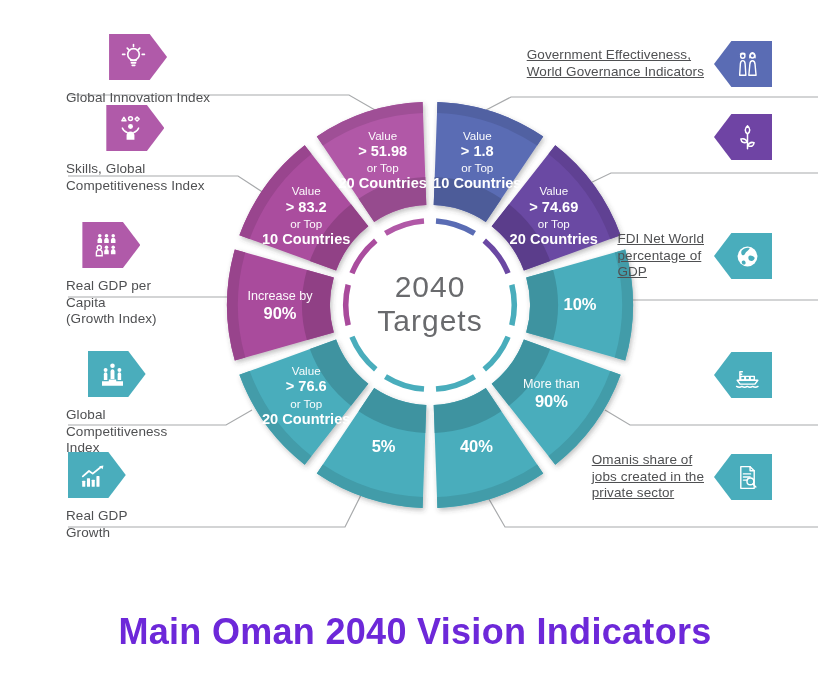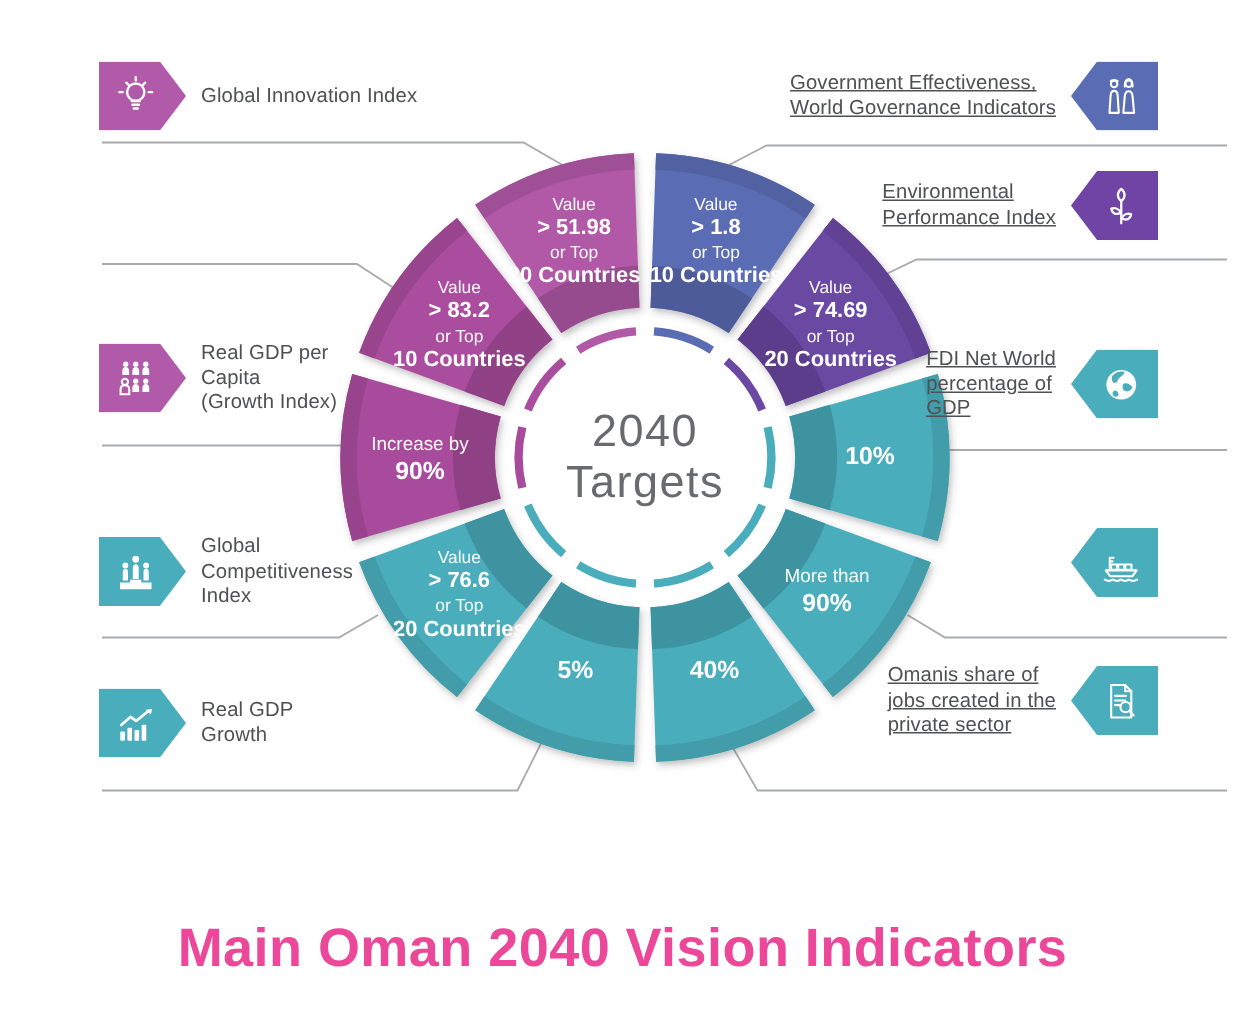--- a/index.html
+++ b/index.html
@@ -1,39 +1,39 @@
 <!DOCTYPE html>
 <html><head>
 <meta charset="utf-8">
 <style>
   html,body{margin:0;padding:0;background:#fff;}
   .canvas{position:relative;width:830px;height:677px;background:#fff;overflow:hidden;
           font-family:"Liberation Sans",sans-serif;}
   .layer{position:absolute;left:0;top:0;}
   
-  .row{position:absolute;display:flex;align-items:center;gap:10px;height:60px;}
+  .row{position:absolute;display:flex;align-items:center;gap:10px;height:60px;flex-direction:column;}
   .row.left{left:66px;}
   .row.right{right:58px;flex-direction:row-reverse;}
   .row.right .lbl{text-align:left;text-decoration:underline;}
   .lbl{font-size:13.5px;line-height:1.24;color:#4f5052;white-space:pre-line;letter-spacing:.1px;}
   .badge{flex:0 0 auto;width:58px;height:46px;display:flex;align-items:center;}
   .badge.pt-right{clip-path:polygon(0 0,70% 0,100% 50%,70% 100%,0 100%);justify-content:flex-start;padding-left:8px;box-sizing:border-box;}
   .badge.pt-left{clip-path:polygon(100% 0,30% 0,0 50%,30% 100%,100% 100%);justify-content:flex-end;padding-right:8px;box-sizing:border-box;}
   .ic{width:33px;height:33px;display:block;}
   .ic *{vector-effect:non-scaling-stroke;}
   
   svg text{font-family:"Liberation Sans",sans-serif;}
   .seg-s{font-size:11.6px;fill:#fff;text-anchor:middle;opacity:.97;}
   .seg-b{font-size:14.6px;font-weight:bold;fill:#fff;text-anchor:middle;}
   .seg-s2{font-size:12.6px;fill:#fff;text-anchor:middle;opacity:.97;}
   .seg-b1{font-size:16.5px;font-weight:bold;fill:#fff;text-anchor:middle;}
   .ctr{font-size:30px;fill:#696a6d;text-anchor:middle;letter-spacing:1px;}
   
   .title{position:absolute;left:0;top:611px;width:100%;text-align:center;
-         font-size:36px;font-weight:bold;color:#ec4899;letter-spacing:.3px;}
+         font-size:36px;font-weight:bold;color:#6d28d9;letter-spacing:.3px;}
 </style>
 </head>
 <body>
 
 <div class="canvas">
 
   <svg class="layer" width="830" height="677" viewBox="0 0 830 677">
     <defs>
       <filter id="ds" x="-30%" y="-30%" width="160%" height="160%">
         <feDropShadow dx="1.5" dy="2.5" stdDeviation="2.5" flood-color="#3a3a3a" flood-opacity="0.33"></feDropShadow>
@@ -149,20 +149,34 @@
     <div class="badge pt-right" style="background: rgb(176, 90, 169); color: rgb(176, 90, 169);">
       <svg class="ic" viewBox="0 0 32 32" fill="none" stroke="#fff" stroke-width="1.6" stroke-linecap="round" stroke-linejoin="round">
         <circle cx="16" cy="13" r="5.6"></circle>
         <path d="M13.4 18.8h5.2M13.9 21.2h4.2M14.7 23.6h2.6"></path>
         <path d="M16 3.4v2M7.6 13H5.4M26.6 13h-2.2M9.9 6.9l1.5 1.5M22.1 6.9l-1.5 1.5"></path>
       </svg>
     </div>
     <div class="lbl">Global Innovation Index</div>
   </div>
 
+  <div class="row left" style="top:105px">
+    <div class="badge pt-right" style="background: rgb(176, 90, 169); color: rgb(176, 90, 169);">
+      <svg class="ic" viewBox="0 0 32 32" fill="none" stroke="#fff" stroke-width="1.5" stroke-linecap="round" stroke-linejoin="round">
+        <path d="M9.6 5.2 11.6 8.6H7.6z"></path>
+        <circle cx="16" cy="6.4" r="1.9"></circle>
+        <path d="M22.4 4.8 24.4 6.8 22.4 8.8 20.4 6.8z"></path>
+        <circle cx="16" cy="14" r="2.4" fill="#fff" stroke="none"></circle>
+        <path d="M12.2 27v-4.6c0-2.2 1.5-3.6 3.8-3.6s3.8 1.4 3.8 3.6V27z" fill="#fff" stroke="none"></path>
+        <path d="M12.8 19.8c-2.4-.6-3.9-2-4.7-4.2M19.2 19.8c2.4-.6 3.9-2 4.7-4.2"></path>
+      </svg>
+    </div>
+    <div class="lbl">Skills, Global
+Competitiveness Index</div>
+  </div>
 
   <div class="row left" style="top:222px">
     <div class="badge pt-right" style="background: rgb(176, 90, 169); color: rgb(176, 90, 169);">
       <svg class="ic" viewBox="0 0 32 32">
         <g fill="#fff" stroke="none">
           <g>
               <circle cx="9.5" cy="6.6" r="1.7"></circle>
               <path d="M7.3 13.6v-2.8c0-1.5 1-2.4 2.2-2.4s2.2.9 2.2 2.4v2.8z"></path>
             </g>
           <g>
@@ -244,22 +258,20 @@
 
   <div class="row right" style="top:107px">
     <div class="badge pt-left" style="background: rgb(111, 68, 164); color: rgb(111, 68, 164);">
       <svg class="ic" viewBox="0 0 32 32" fill="none" stroke="#fff" stroke-width="1.5" stroke-linecap="round" stroke-linejoin="round">
         <path d="M16 27V12.6"></path>
         <path d="M16 12.6c-2.9-1.9-2.9-5.6 0-7.9 2.9 2.3 2.9 6 0 7.9z"></path>
         <path d="M15.8 20.2c-1.3-2.6-3.9-3.5-6.2-2.7.4 2.9 2.7 4.5 6.2 2.7z"></path>
         <path d="M16.2 23.8c1.3-2.6 3.9-3.5 6.2-2.7-.4 2.9-2.7 4.5-6.2 2.7z"></path>
       </svg>
     </div>
-    <div class="lbl">Environmental
-Performance Index</div>
   </div>
 
   <div class="row right" style="top:226px">
     <div class="badge pt-left" style="background: rgb(73, 173, 188); color: rgb(73, 173, 188);">
       <svg class="ic" viewBox="0 0 32 32">
         <circle cx="16" cy="16" r="9.6" fill="#fff"></circle>
         <path fill="currentColor" d="M10.2 10.4c2.2-2.6 5.4-3.4 8-2.6-.6 1.9-2.3 2.7-3.5 3.9-1.2 1.2-1 2.9-2.7 3.1-1.7.2-2.6-2.1-1.8-4.4z"></path>
         <path fill="currentColor" d="M17.8 15.2c1.6-.6 3.4.2 4.8 1.6 1 1-.2 2.6-1.6 3.2-1.4.6-3.4.2-3.9-1.3-.4-1.3-.5-3 .7-3.5z"></path>
         <path fill="currentColor" d="M12.4 19.8c1.2.2 2 1.3 1.8 2.7-.2 1.2-1.7 1.6-2.8.9-1.1-.7-1.3-2.2-.6-3 .4-.5 1-.7 1.6-.6z"></path>
       </svg>
@@ -275,21 +287,21 @@
         <path d="M6 20.6h20l-2.8 3.8H8.8z"></path>
         <rect x="9.4" y="16.8" width="4" height="3.4"></rect>
         <rect x="14" y="16.8" width="4" height="3.4"></rect>
         <rect x="18.6" y="16.8" width="4" height="3.4"></rect>
         <path d="M8.6 20.6V12.4M8.6 12.4h2.4M8.6 14.8h1.8"></path>
         <path d="M5.4 26.6c1.7 1.1 3.5 1.1 5.2 0 1.7 1.1 3.5 1.1 5.2 0 1.7 1.1 3.5 1.1 5.2 0 1.7 1.1 3.5 1.1 5.2 0"></path>
       </svg>
     </div>
   </div>
 
-  <div class="row right" style="top:437px">
+  <div class="row right" style="top:447px">
     <div class="badge pt-left" style="background: rgb(73, 173, 188); color: rgb(73, 173, 188);">
       <svg class="ic" viewBox="0 0 32 32" fill="none" stroke="#fff" stroke-width="1.4" stroke-linecap="round" stroke-linejoin="round">
         <path d="M9.5 5.5h9l4 4v17h-13z"></path>
         <path d="M18.5 5.5v4h4"></path>
         <path d="M12 12.5h7M12 15.5h6.5M12 18.5h3.6"></path>
         <circle cx="18.8" cy="19.8" r="3.3"></circle>
         <path d="M21.2 22.3l2.9 2.9"></path>
       </svg>
     </div>
     <div class="lbl">Omanis share of

